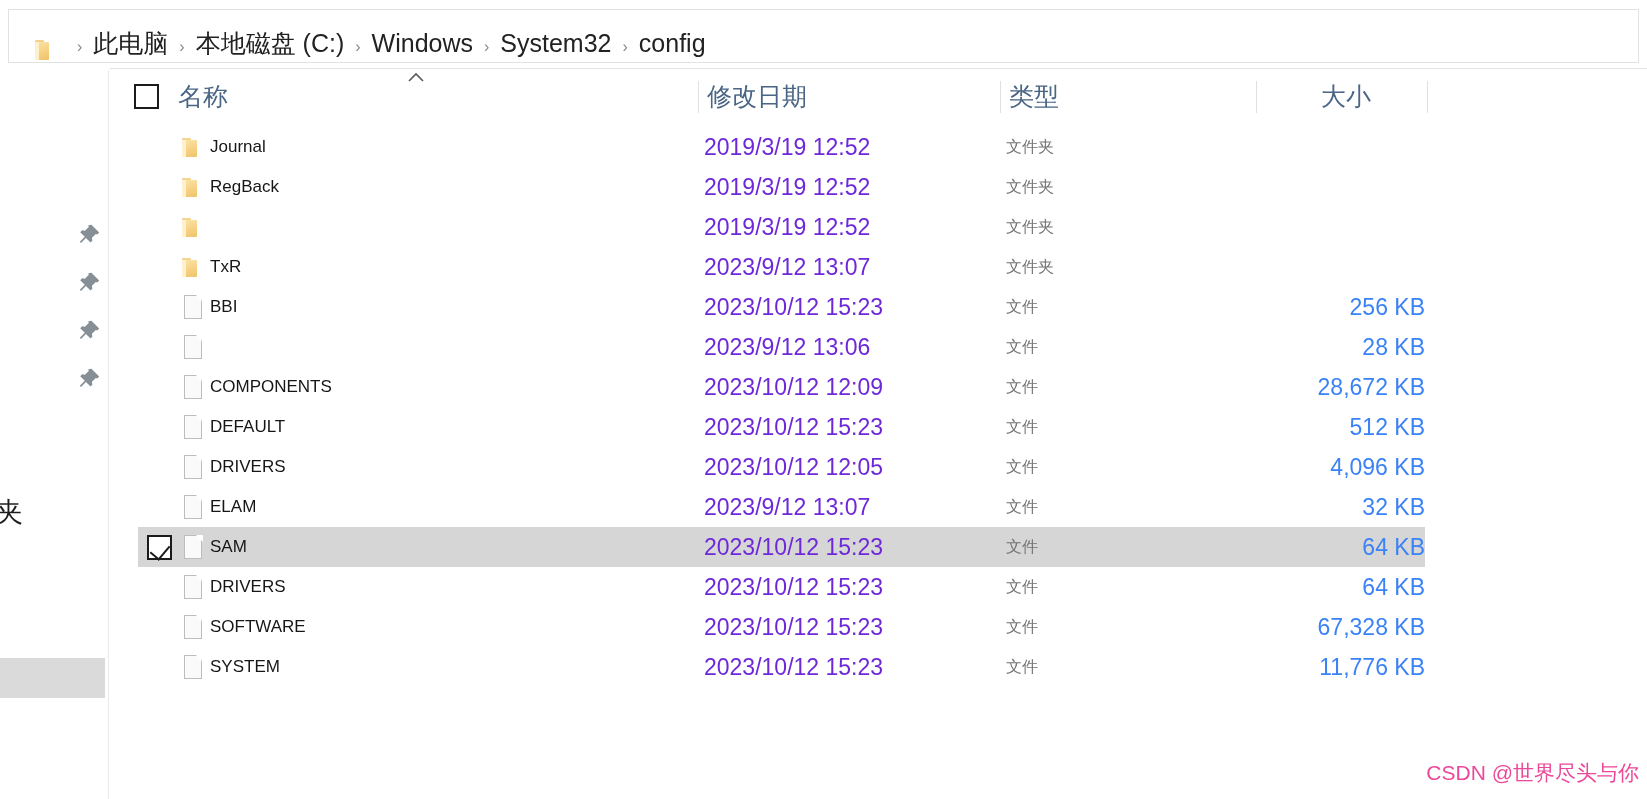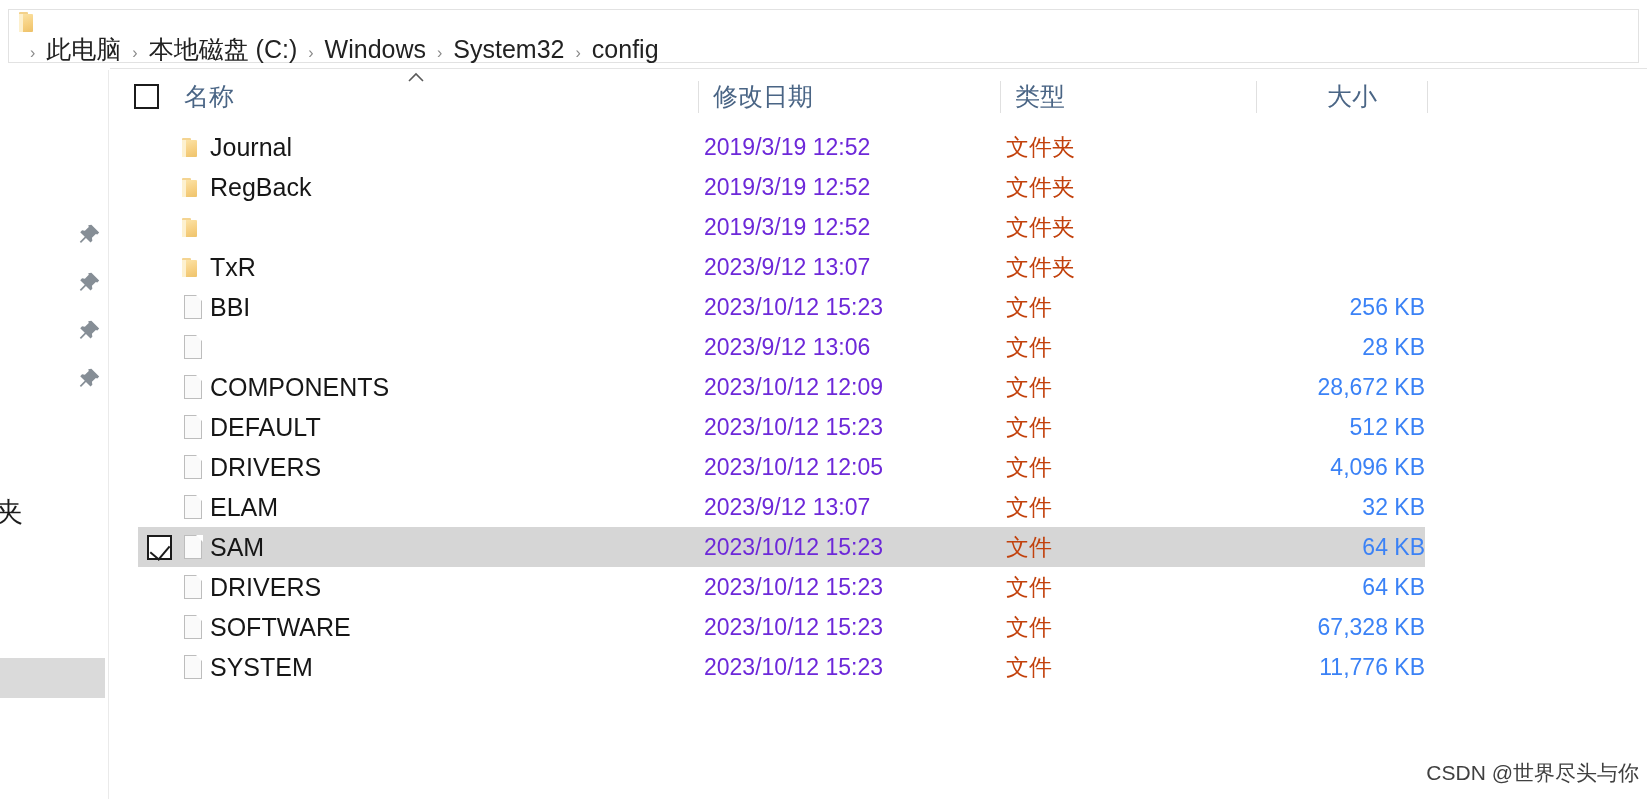--- a/index.html
+++ b/index.html
@@ -12,23 +12,22 @@
   }
   #root { position: relative; width: 1647px; height: 799px; background: #fff; }
 
   
   .addressbar {
     position: absolute;
     left: 8px; top: 9px;
     width: 1631px; height: 54px;
     border: 1px solid #e2e2e2;
     background: #ffffff;
-    display: flex; align-items: flex-start;
-    padding-left: 10px;
-    flex-direction: column;
+    display: flex; align-items: flex-end;
+    padding-left: 26px;
   }
   .crumb-folder-icon { width: 22px; height: 24px; position: relative; flex: 0 0 auto; margin-right: 9px; }
   .crumb-folder-icon .tab {
     position: absolute; left: 0; top: 2px; width: 9px; height: 4px;
     background: #f3d18a; border-radius: 1px 1px 0 0;
   }
   .crumb-folder-icon .body {
     position: absolute; left: 0; top: 4px; width: 14px; height: 18px;
     background: linear-gradient(160deg,#fbe3a6 0%,#f6cf7e 60%,#edc169 100%);
     border-radius: 1px;
@@ -73,21 +72,20 @@
   }
   .colheader {
     position: absolute; left: 110px; top: 69px; width: 1537px; height: 54px;
     background: #ffffff;
   }
   .ch-cell {
     position: absolute; top: 0; height: 54px;
     display: flex; align-items: center;
     font-size: 25px; color: #4a6585;
     white-space: nowrap;
-    margin-left: 6px;
   }
   .ch-name   { left: 68px; }
   .ch-date   { left: 597px; }
   .ch-type   { left: 899px; }
   .ch-size   { left: 1211px; text-align: center; }
   .ch-sep {
     position: absolute; top: 12px; width: 1px; height: 32px; background: #e0e0e0;
   }
   .ch-sep-1 { left: 588px; }
   .ch-sep-2 { left: 890px; }
@@ -112,23 +110,23 @@
   }
   .row .rowband {
     position: absolute; left: 28px; top: 0; width: 1287px; height: 40px;
     background: transparent;
   }
   .row.selected .rowband { background: #d6d6d6; }
 
   .cell { position: absolute; display: flex; align-items: center; height: 40px; white-space: nowrap; }
   .c-check { left: 34px; width: 30px; justify-content: center; }
   .c-icon  { left: 68px; width: 30px; justify-content: center; }
-  .c-name  { left: 100px; font-size: 25px; color: #161616; }
+  .c-name  { left: 100px; font-size: 17px; color: #161616; }
   .c-date  { left: 594px; font-size: 23px; color: #6d28d9; }
-  .c-type  { left: 896px; font-size: 23px; color: #c2410c; }
+  .c-type  { left: 896px; font-size: 16px; color: #737373; }
   .c-size  { left: 1000px; width: 315px; justify-content: flex-end;
              font-size: 23px; color: #3b82f6; }
 
   .row-checkbox {
     width: 25px; height: 25px; border: 2px solid #1b1b1b; background: #fff;
     position: relative;
   }
   .row-checkbox.checked::after {
     content: ""; position: absolute; left: 5px; top: 4px;
     width: 10px; height: 16px;
@@ -160,21 +158,21 @@
   .ico-file .fold {
     position: absolute; right: 1px; top: 1px;
     width: 0; height: 0;
     border-left: 7px solid transparent;
     border-top: 7px solid #ffffff;
   }
 
   
   .watermark {
     position: absolute; right: 8px; bottom: 12px;
-    font-size: 21px; color: #404040; white-space: nowrap;
+    font-size: 21px; color: #ec4899; white-space: nowrap;
   }
 </style>
 </head>
 <body>
 
 <div id="root">
 
   <div class="addressbar">
     <div class="crumb-folder-icon">
       <div class="tab"></div>

